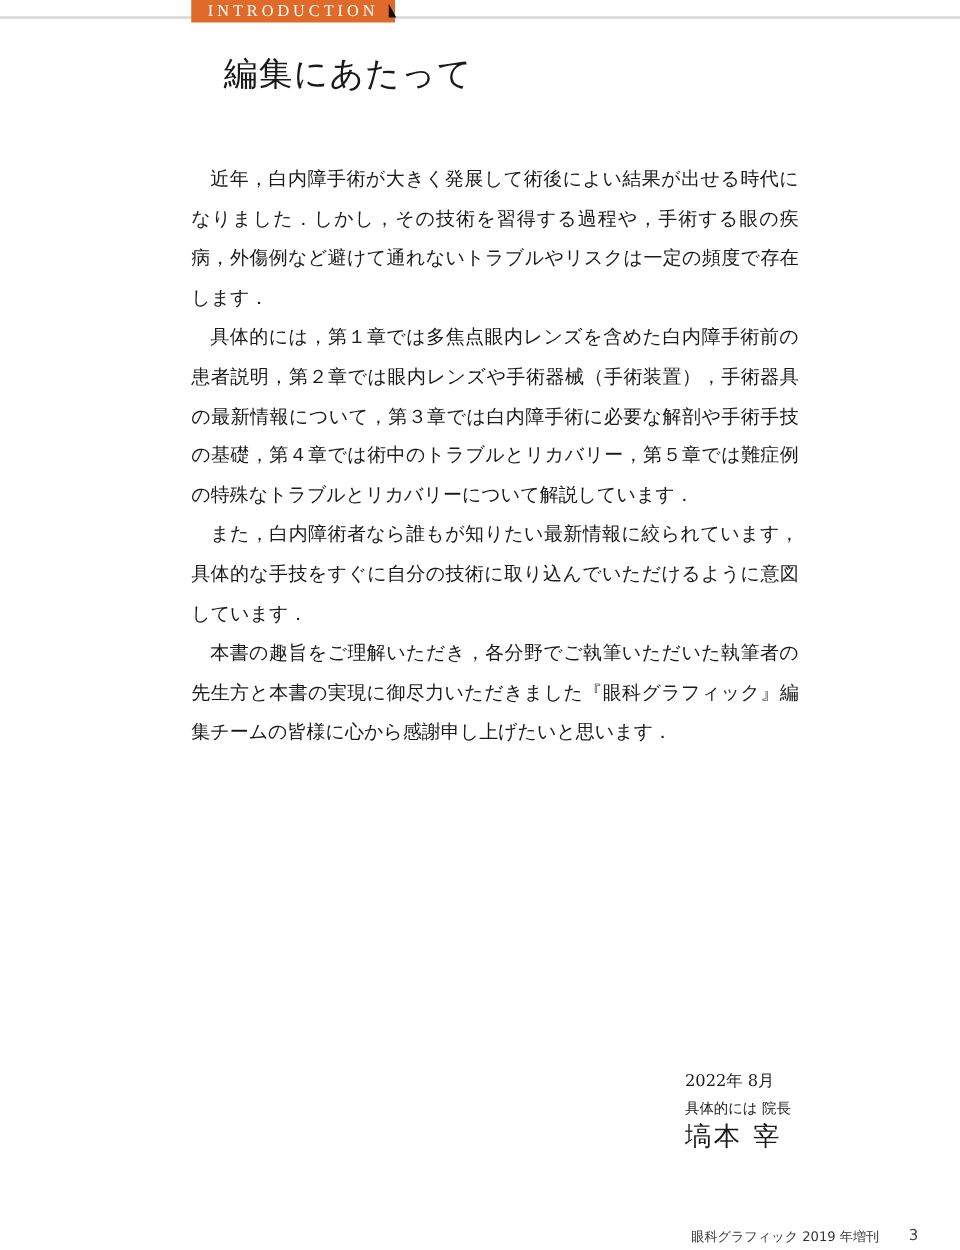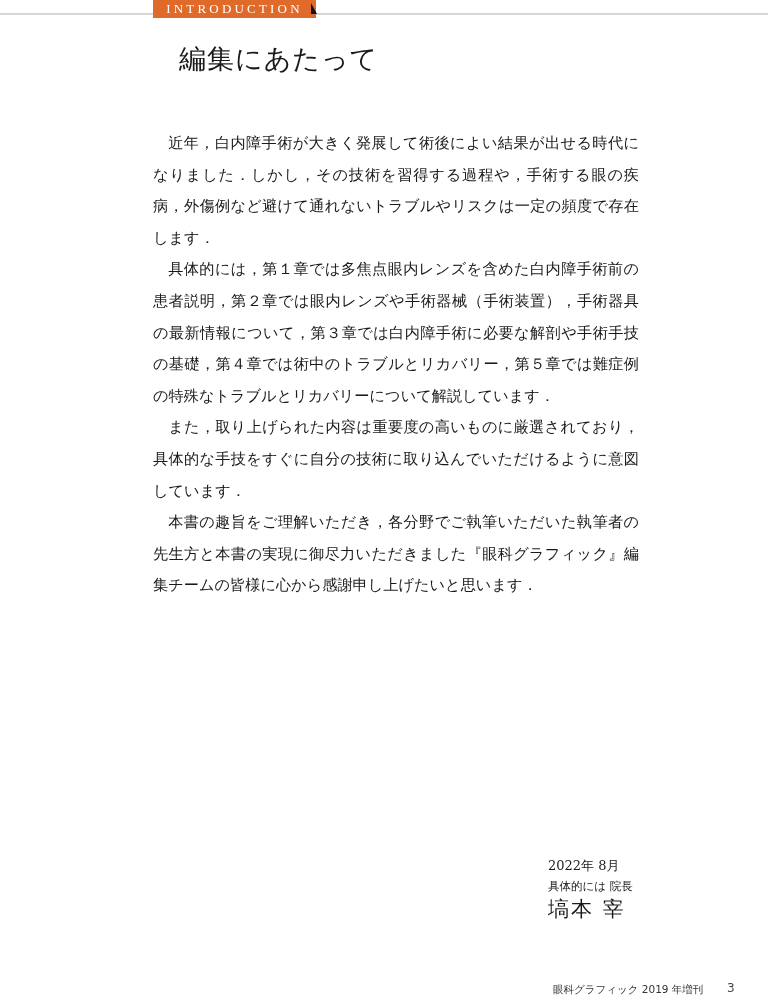--- a/index.html
+++ b/index.html
@@ -29,21 +29,21 @@
 <body>
 
 <div class="top-rule"></div>
 <div class="banner">INTRODUCTION</div>
 <div class="banner-tab"></div>
 <h1 class="title">編集にあたって</h1>
 
 <div class="body">
   <p>近年，白内障手術が大きく発展して術後によい結果が出せる時代になりました．しかし，その技術を習得する過程や，手術する眼の疾病，外傷例など避けて通れないトラブルやリスクは一定の頻度で存在します．</p>
   <p>具体的には，第１章では多焦点眼内レンズを含めた白内障手術前の患者説明，第２章では眼内レンズや手術器械（手術装置），手術器具の最新情報について，第３章では白内障手術に必要な解剖や手術手技の基礎，第４章では術中のトラブルとリカバリー，第５章では難症例の特殊なトラブルとリカバリーについて解説しています．</p>
-  <p>また，取り上げられた内容は重要度の高いものに厳選されており，具体的な手技をすぐに自分の技術に取り込んでいただけるように意図しています．</p>
+  <p>また，白内障術者なら誰もが知りたい最新情報に絞られています，具体的な手技をすぐに自分の技術に取り込んでいただけるように意図しています．</p>
   <p>本書の趣旨をご理解いただき，各分野でご執筆いただいた執筆者の先生方と本書の実現に御尽力いただきました『眼科グラフィック』編集チームの皆様に心から感謝申し上げたいと思います．</p>
 </div>
 
 <div class="sign">
   <div class="date">2022年 8月</div>
   <div class="clinic">具体的には 院長</div>
   <div class="name">塙本 宰</div>
 </div>
 
 <div class="footer">眼科グラフィック 2019 年増刊</div>

